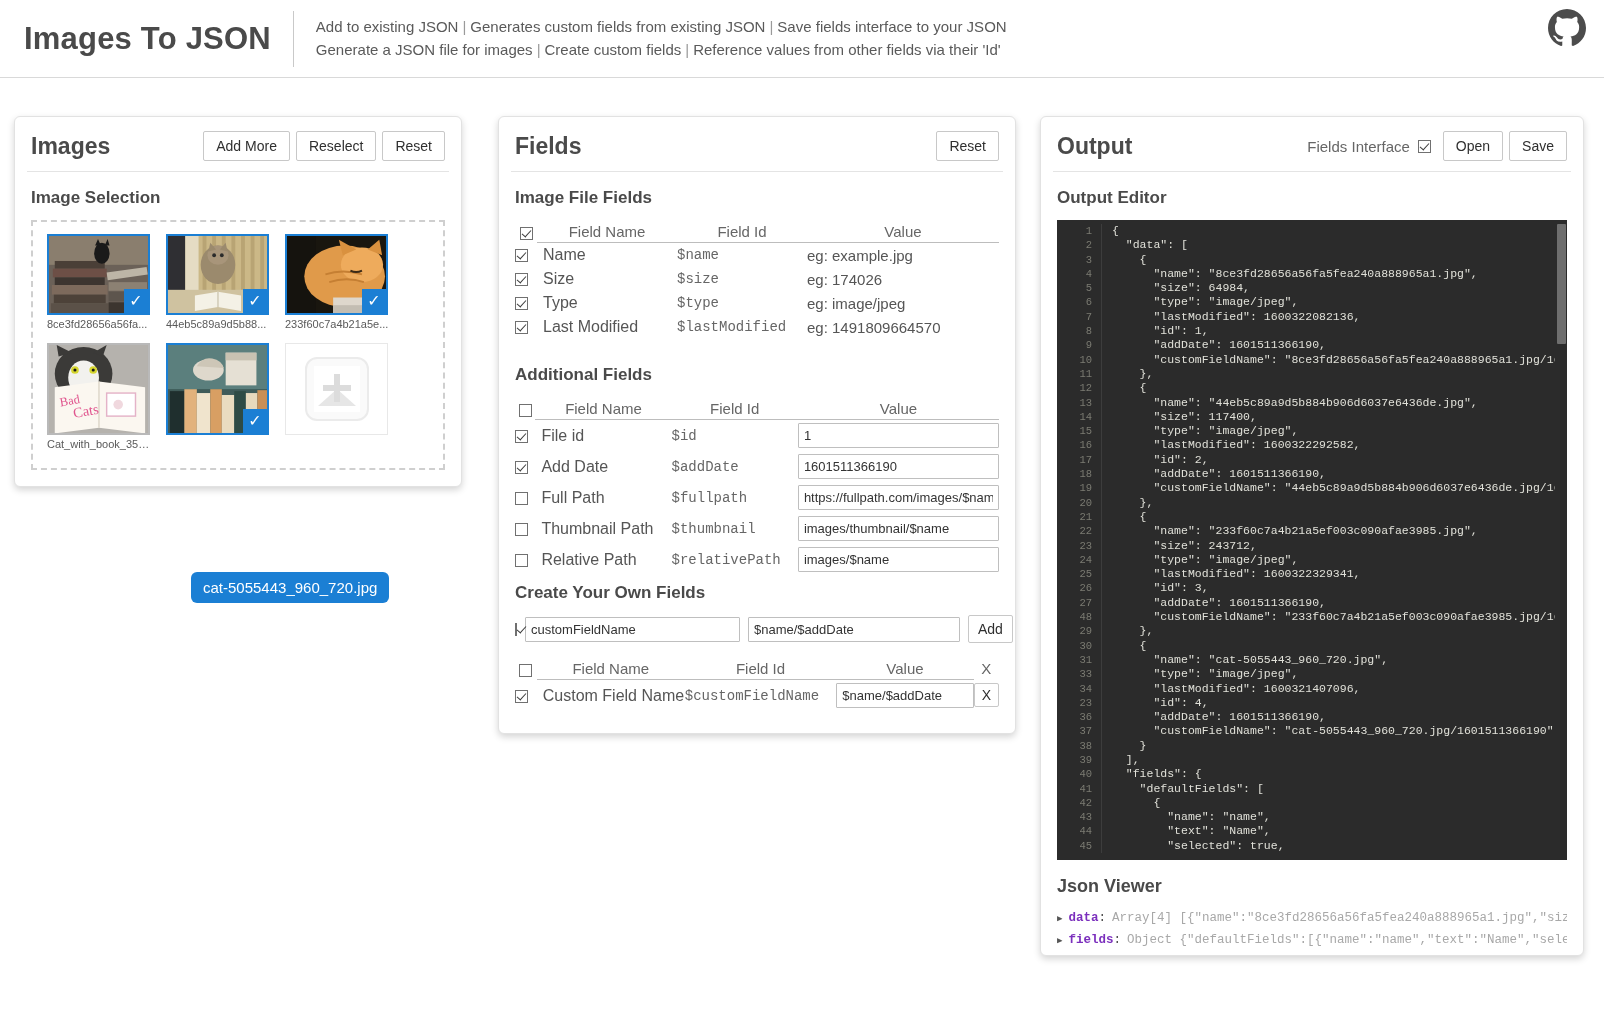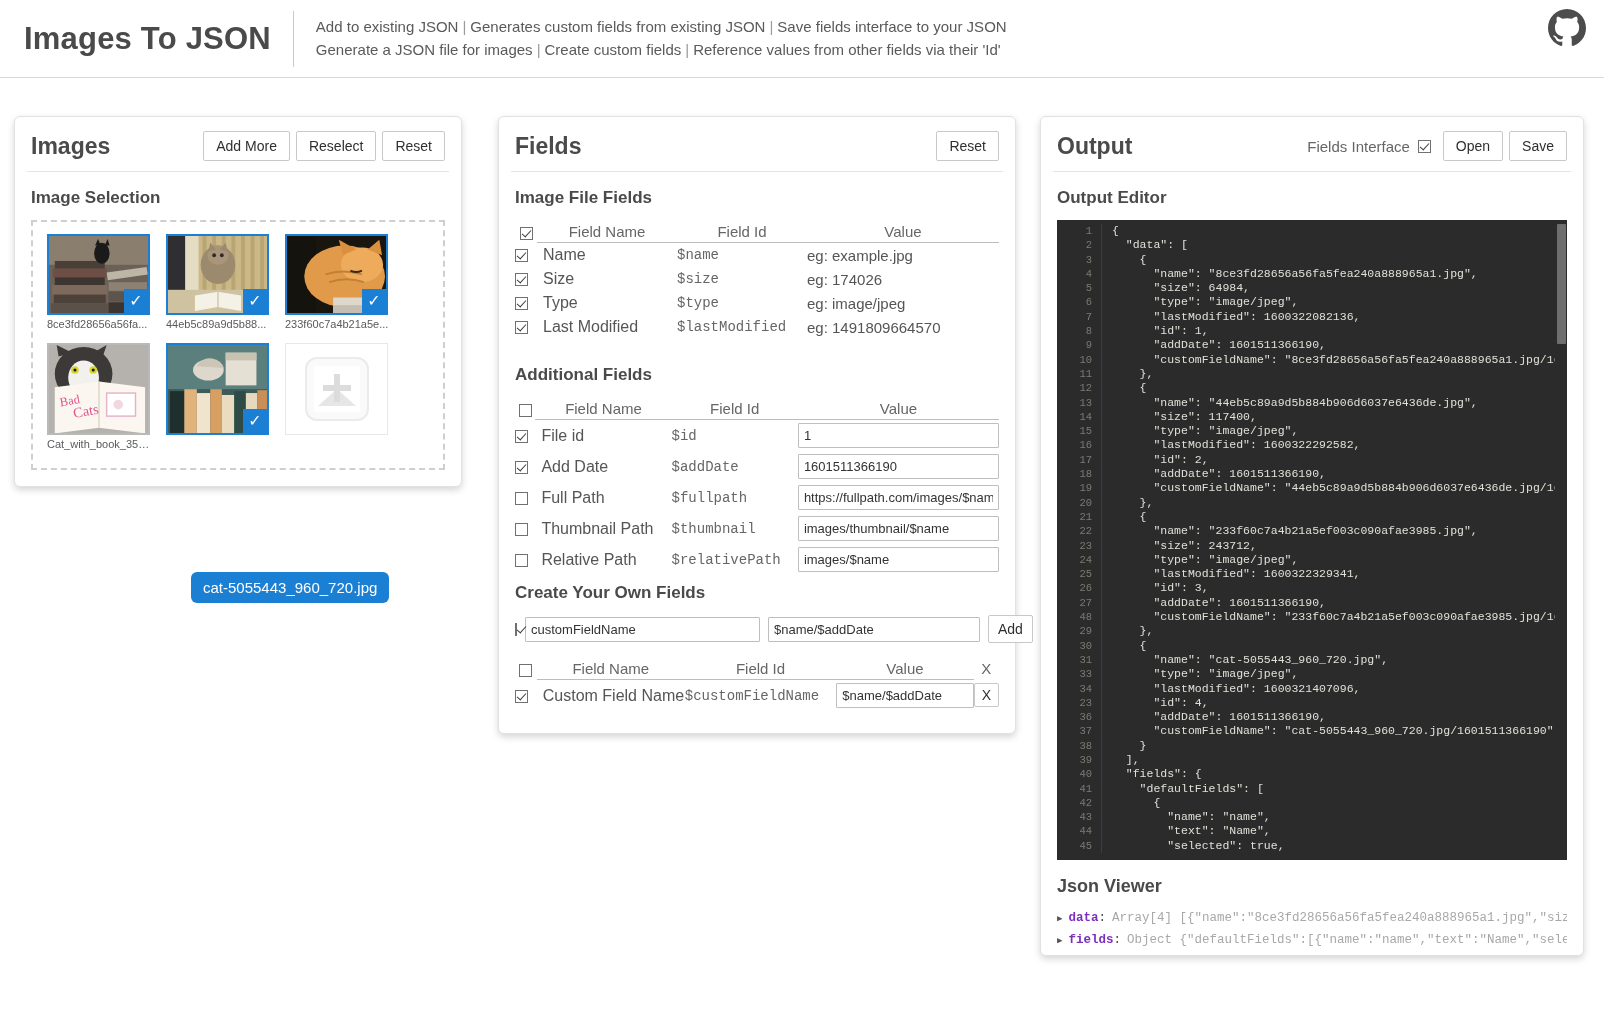--- a/index.html
+++ b/index.html
@@ -546,21 +546,21 @@
           <td class="fid">$relativePath</td>
           <td class="cell-w"><input class="txt-input" value="images/$name" style=""></td>
         </tr>
       </tbody>
         </table>
     </div>
 
     <div class="sub-head" style="margin-top:8px">Create Your Own Fields</div>
     <div class="create-row">
       <span class="cb on"></span>
-      <input class="txt-input" style="width: 235px;" value="customFieldName">
+      <input class="txt-input" style="width: 215px;" value="customFieldName">
       <input class="txt-input" style="width: 212px;" value="$name/$addDate">
       <button class="btn" style="padding:6px 9px">Add</button>
     </div>
 
     <div class="sectionpad" style="padding-bottom:18px">
       <table class="field-table">
         <tbody>
             <tr>
           <th style="width:22px" class="col-head nopad"><span class="cb"></span></th>
           <th class="col-head" style="width:148px">Field Name</th>

